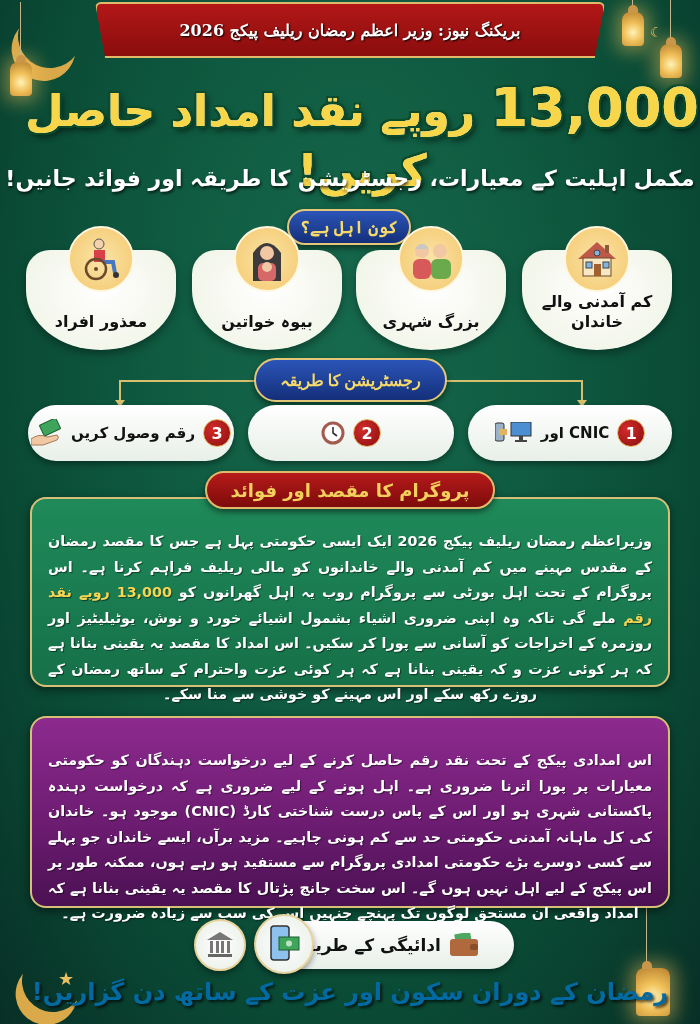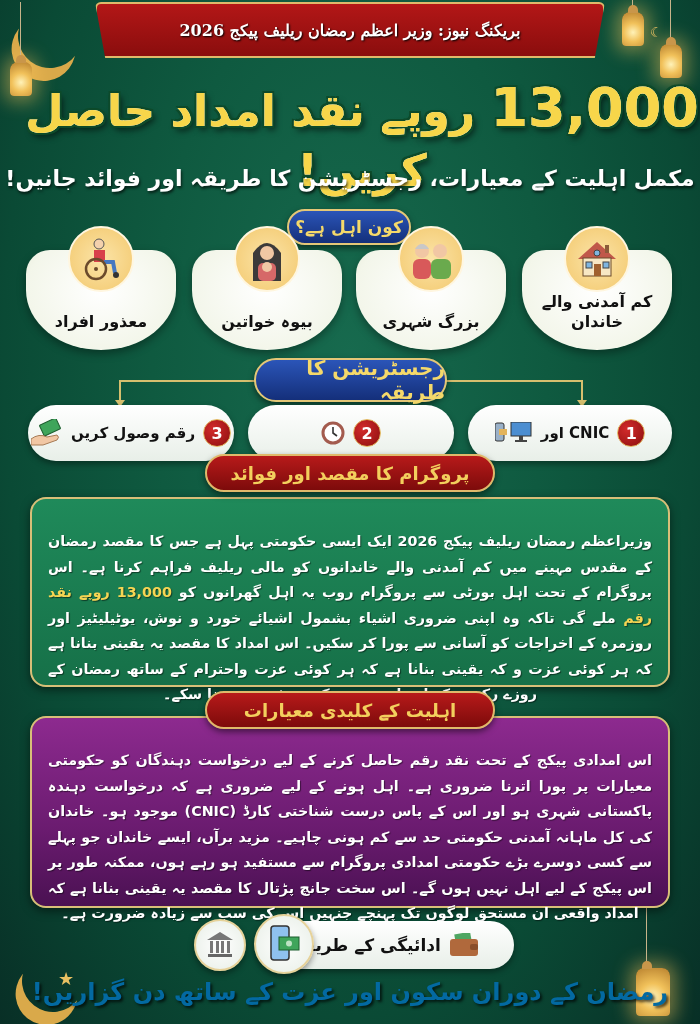--- a/index.html
+++ b/index.html
@@ -46,39 +46,40 @@
     direction: rtl; font-weight: bold; font-size: 22px; color: #fff;
     text-shadow: 1px 2px 3px rgba(0,0,0,0.7);
   }
 
   
   .pill-blue {
     position: absolute; background: linear-gradient(180deg, #2b55b8 0%, #142f7a 100%);
     border: 2px solid #e4c777; border-radius: 20px; color: #f5d96a; font-weight: bold;
     display: flex; align-items: center; justify-content: center; direction: rtl;
     box-shadow: 0 3px 6px rgba(0,0,0,0.5);
+    font-family: Liberation Serif, serif;
   }
   .eligible-title { left: 287px; top: 209px; width: 124px; height: 36px; font-size: 17px; }
 
   .card {
     position: absolute; width: 150px; height: 100px; top: 250px;
     background: radial-gradient(ellipse at 50% 40%, #ffffff 0%, #f3f6ea 70%, #e2e8d2 100%);
     border-radius: 24px 24px 75px 75px / 24px 24px 60px 60px;
     box-shadow: 0 4px 8px rgba(0,0,0,0.35);
   }
   .card-icon {
     position: absolute; left: 50%; top: -24px; transform: translateX(-50%);
     width: 66px; height: 66px; border-radius: 50%;
     background: radial-gradient(circle, #fbe4a8 0%, #f3c86d 100%);
     border: 2px solid #fff6df; display: flex; align-items: center; justify-content: center;
   }
   .card-label { position: absolute; left: 0; right: 0; bottom: 18px; text-align: center; direction: rtl; color: #111; font-weight: bold; font-size: 16px; line-height: 20px; }
 
   
-  .reg-title { left: 254px; top: 358px; width: 193px; height: 44px; font-size: 20px; border-radius: 22px; }
+  .reg-title { left: 254px; top: 358px; width: 193px; height: 44px; font-size: 16px; border-radius: 22px; }
   .connector { position: absolute; top: 380px; height: 2px; background: #d6bf6e; }
   .connector-v { position: absolute; width: 2px; height: 22px; background: #d6bf6e; top: 380px; }
   .arrow-down { position: absolute; top: 400px; width: 0; height: 0; border-left: 5px solid transparent; border-right: 5px solid transparent; border-top: 7px solid #d6bf6e; }
 
   .step {
     position: absolute; top: 405px; height: 56px; border-radius: 28px;
     background: linear-gradient(180deg, #ffffff 0%, #e8efe8 100%);
     box-shadow: 0 3px 6px rgba(0,0,0,0.4);
     display: flex; align-items: center; justify-content: center; direction: rtl; gap: 8px;
     color: #111; font-weight: bold; font-size: 15px;
@@ -261,29 +262,26 @@
       <svg width="32" height="28" viewBox="0 0 32 28">
           <rect x="10" y="2" width="18" height="12" rx="1" fill="#3fa55b" stroke="#1d5e2f" transform="rotate(-25 19 8)"></rect>
           <path d="M0 20 Q8 14 16 18 L26 16 Q29 18 26 21 L12 26 L0 26 Z" fill="#f1c7a4" stroke="#a77b55"></path>
         </svg>
     </span>
   </div>
 
   <div class="panel panel-green">
     <div class="panel-text"><span>وزیراعظم رمضان ریلیف پیکج 2026 ایک ایسی حکومتی پہل ہے جس کا مقصد رمضان کے مقدس مہینے میں کم آمدنی والے خاندانوں کو مالی ریلیف فراہم کرنا ہے۔ اس پروگرام کے تحت اہل بورٹی سے پروگرام روب یہ اہل گھرانوں کو </span><span class="highlight">13,000 روپے نقد رقم</span><span> ملے گی تاکہ وہ اپنی ضروری اشیاء بشمول اشیائے خورد و نوش، یوٹیلیٹیز اور روزمرہ کے اخراجات کو آسانی سے پورا کر سکیں۔ اس امداد کا مقصد یہ یقینی بنانا ہے کہ ہر کوئی عزت و کہ یقینی بنانا ہے کہ ہر کوئی عزت واحترام کے ساتھ رمضان کے روزے رکھ سکے اور اس مہینے کو خوشی سے منا سکے۔</span></div>
   </div>
-  <div class="ribbon" style="left:205px;top:454px;width:290px;text-align:center;">
+  <div class="ribbon" style="left:205px;top:471px;width:290px;text-align:center;">
     <span>پروگرام کا مقصد اور فوائد</span>
   </div>
 
   <div class="panel panel-purple">
     <div class="panel-text">اس امدادی پیکج کے تحت نقد رقم حاصل کرنے کے لیے درخواست دہندگان کو حکومتی معیارات پر پورا اترنا ضروری ہے۔ اہل ہونے کے لیے ضروری ہے کہ درخواست دہندہ پاکستانی شہری ہو اور اس کے پاس درست شناختی کارڈ (CNIC) موجود ہو۔ خاندان کی کل ماہانہ آمدنی حکومتی حد سے کم ہونی چاہیے۔ مزید برآں، ایسے خاندان جو پہلے سے کسی دوسرے بڑے حکومتی امدادی پروگرام سے مستفید ہو رہے ہوں، ممکنہ طور پر اس پیکج کے لیے اہل نہیں ہوں گے۔ اس سخت جانچ پڑتال کا مقصد یہ یقینی بنانا ہے کہ امداد واقعی ان مستحق لوگوں تک پہنچے جنہیں اس کی سب سے زیادہ ضرورت ہے۔</div>
-  </div>
-  <div class="ribbon" style="left:205px;top:691px;width:290px;">
-    <span>اہلیت کے کلیدی معیارات</span>
   </div>
 
   <div class="pay-circle" style="left:194px;">
     <svg width="30" height="30" viewBox="0 0 30 30">
         <polygon points="15,2 2,10 28,10" fill="#777"></polygon>
         <rect x="5" y="11" width="3" height="12" fill="#777"></rect>
         <rect x="11" y="11" width="3" height="12" fill="#777"></rect>
         <rect x="16" y="11" width="3" height="12" fill="#777"></rect>
         <rect x="22" y="11" width="3" height="12" fill="#777"></rect>
         <rect x="3" y="24" width="24" height="3" fill="#666"></rect>

